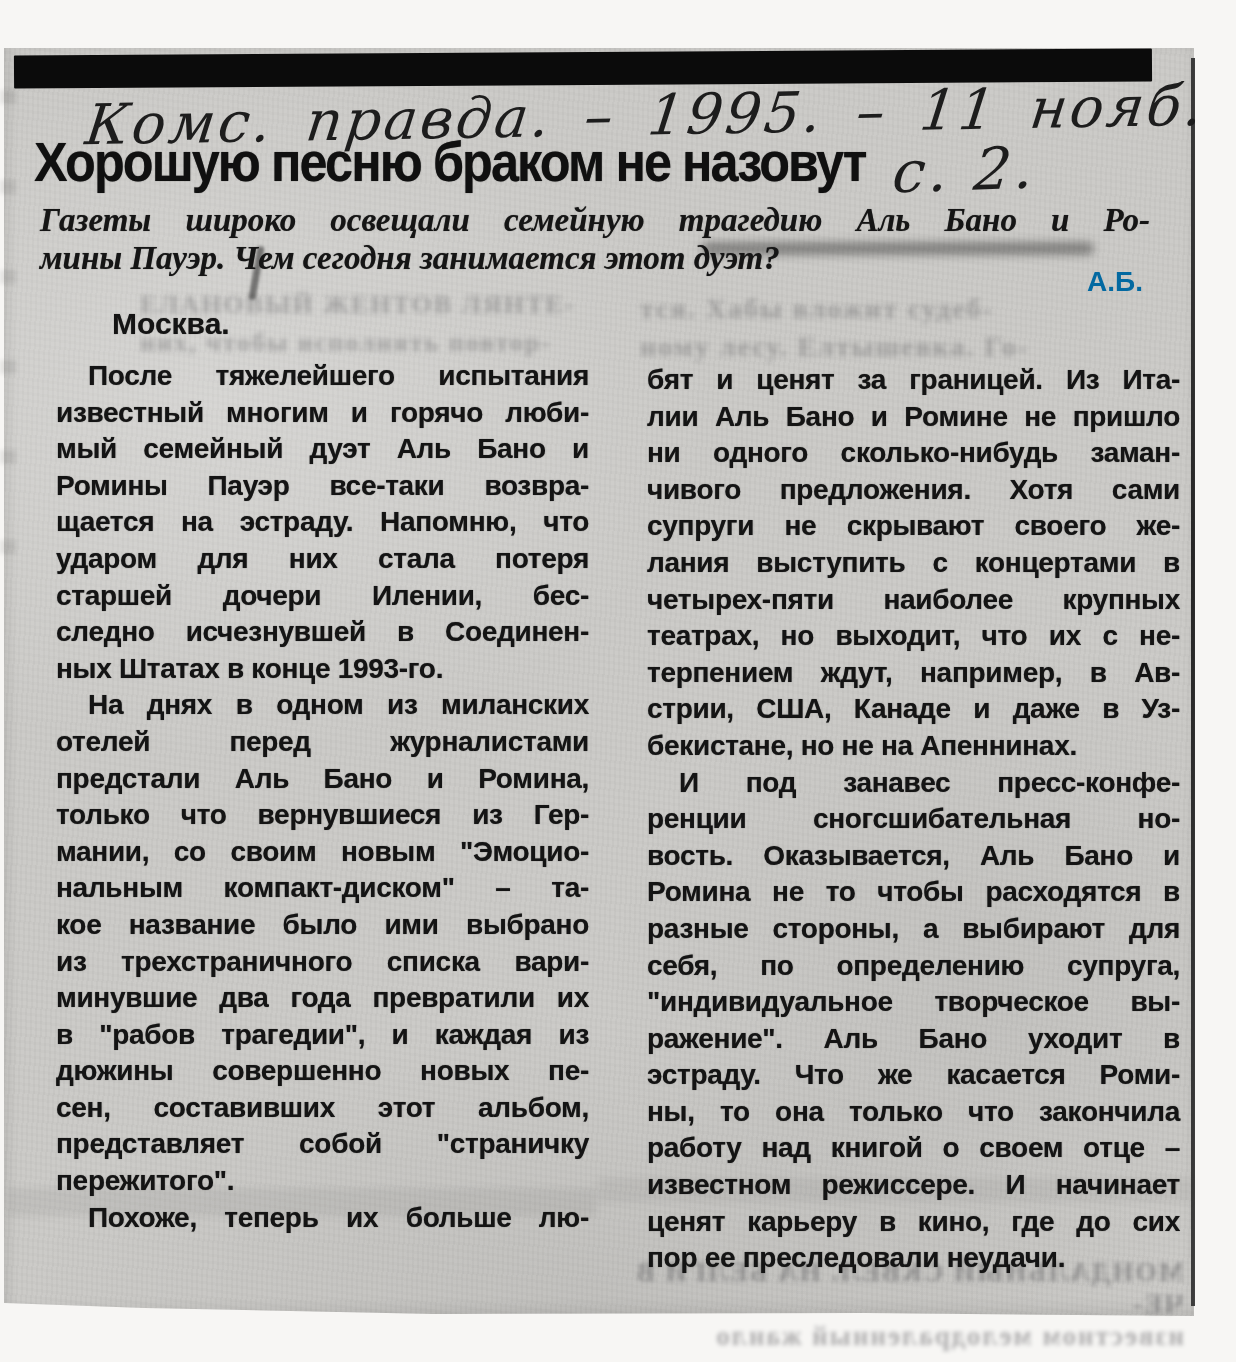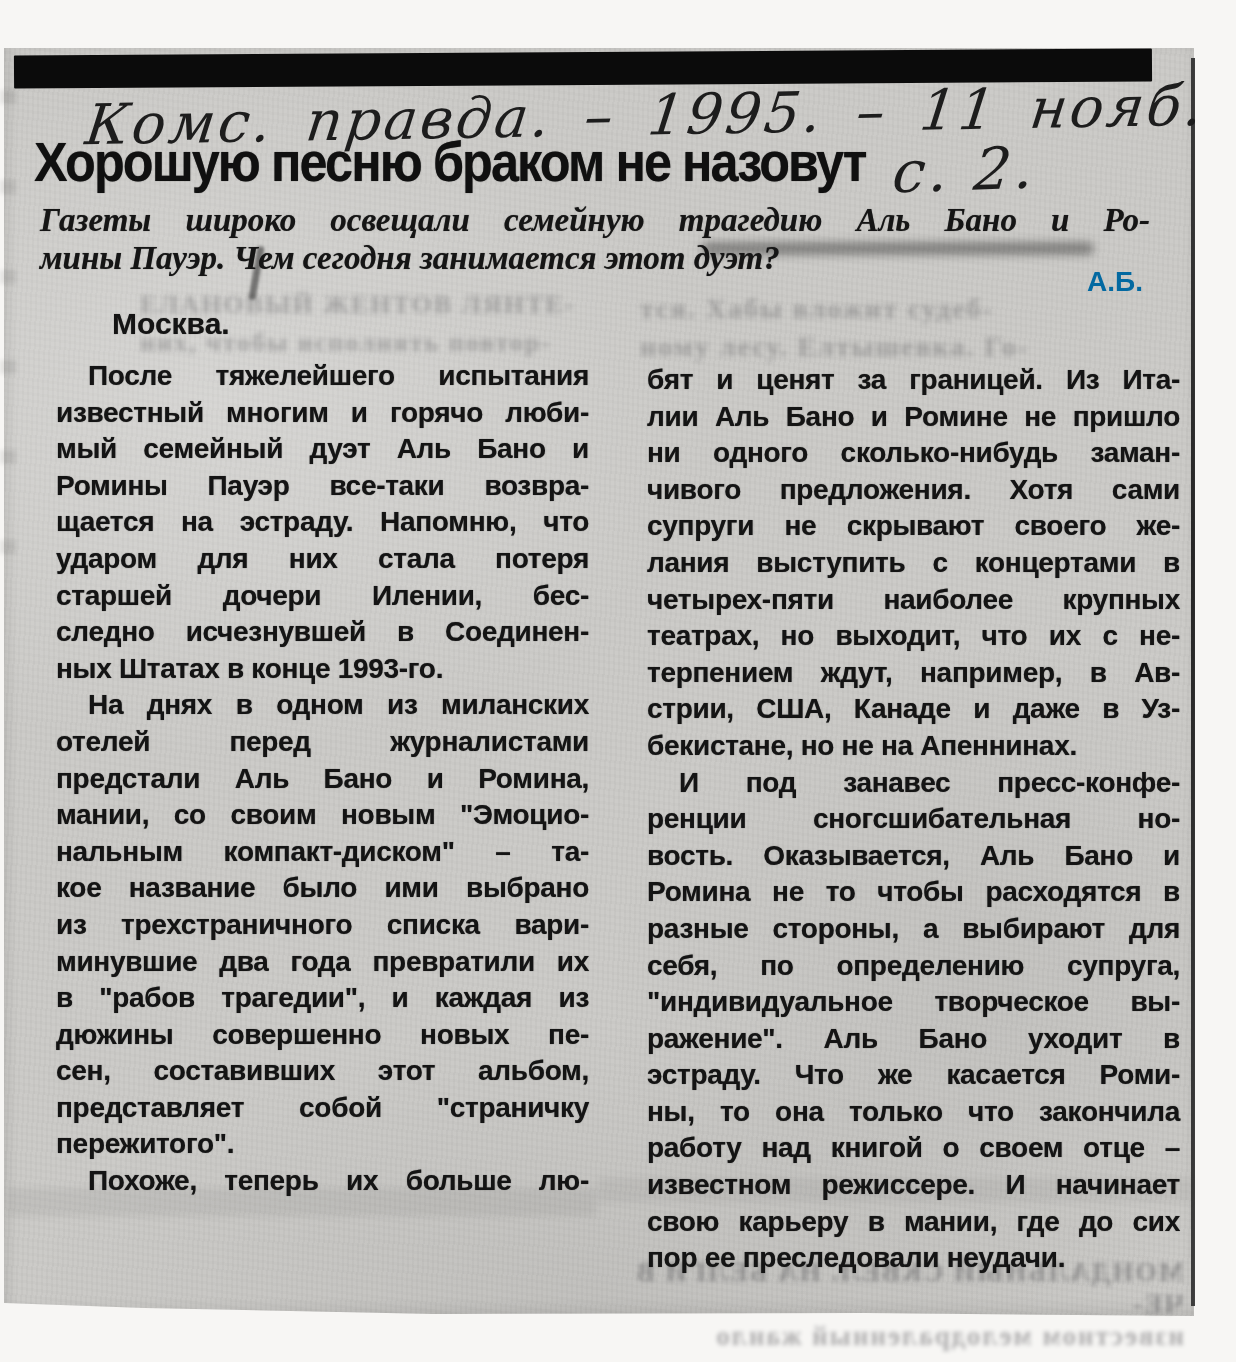--- a/index.html
+++ b/index.html
@@ -156,20 +156,21 @@
       <div class="line">мый семейный дуэт Аль Бано и</div>
       <div class="line">Ромины Пауэр все-таки возвра-</div>
       <div class="line">щается на эстраду. Напомню, что</div>
       <div class="line">ударом для них стала потеря</div>
       <div class="line">старшей дочери Илении, бес-</div>
       <div class="line">следно исчезнувшей в Соединен-</div>
       <div class="line end">ных Штатах в конце 1993-го.</div>
       <div class="line indent">На днях в одном из миланских</div>
       <div class="line">отелей перед журналистами</div>
       <div class="line">предстали Аль Бано и Ромина,</div>
+      <div class="line">только что вернувшиеся из Гер-</div>
       <div class="line">мании, со своим новым "Эмоцио-</div>
       <div class="line">нальным компакт-диском" – та-</div>
       <div class="line">кое название было ими выбрано</div>
       <div class="line">из трехстраничного списка вари-</div>
       <div class="line">минувшие два года превратили их</div>
       <div class="line">в "рабов трагедии", и каждая из</div>
       <div class="line">дюжины совершенно новых пе-</div>
       <div class="line">сен, составивших этот альбом,</div>
       <div class="line">представляет собой "страничку</div>
       <div class="line end">пережитого".</div>
@@ -192,17 +193,17 @@
       <div class="line">вость. Оказывается, Аль Бано и</div>
       <div class="line">Ромина не то чтобы расходятся в</div>
       <div class="line">разные стороны, а выбирают для</div>
       <div class="line">себя, по определению супруга,</div>
       <div class="line">"индивидуальное творческое вы-</div>
       <div class="line">ражение". Аль Бано уходит в</div>
       <div class="line">эстраду. Что же касается Роми-</div>
       <div class="line">ны, то она только что закончила</div>
       <div class="line">работу над книгой о своем отце –</div>
       <div class="line">известном режиссере. И начинает</div>
-      <div class="line">свою карьеру в мании, где до сих</div>
+      <div class="line">ценят карьеру в кино, где до сих</div>
       <div class="line end">пор ее преследовали неудачи.</div>
     </div>
 
 </div>
 
 </body></html>

